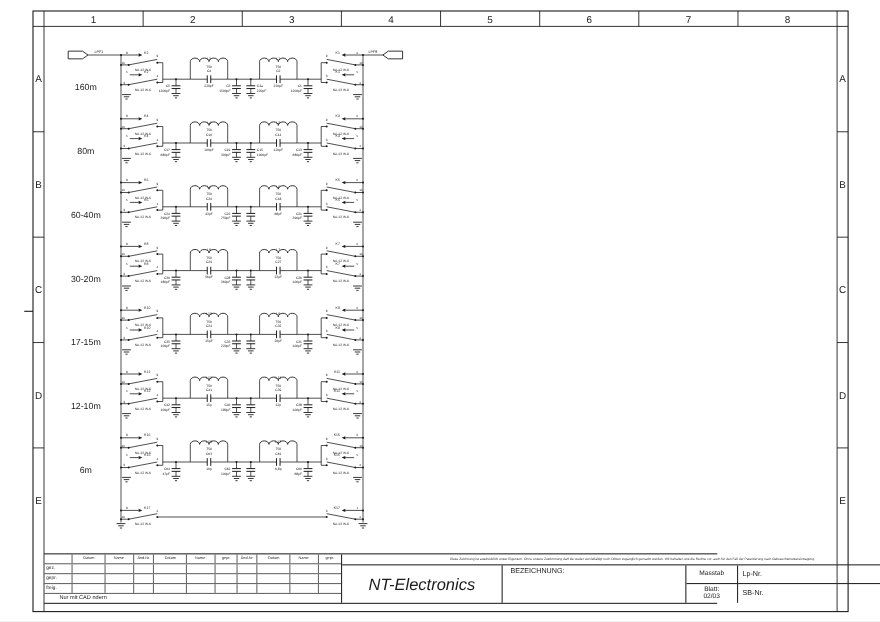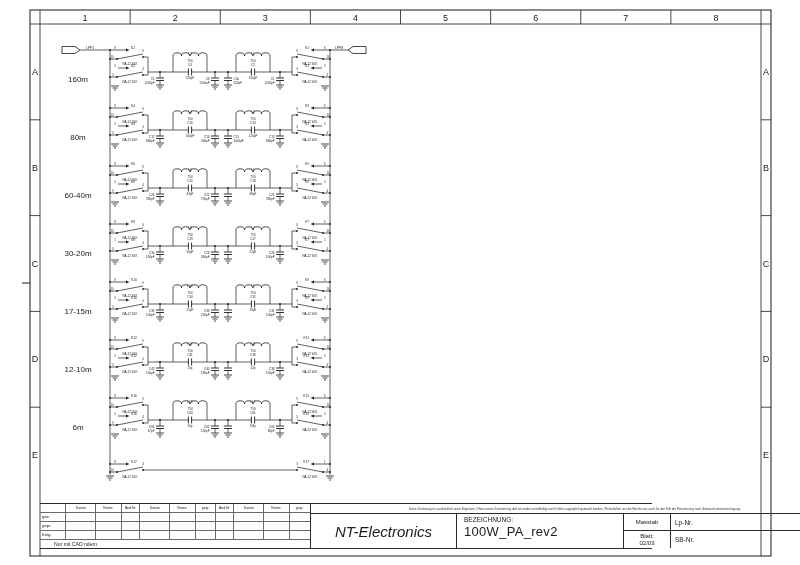--- a/index.html
+++ b/index.html
@@ -1318,21 +1318,20 @@
         </div>
       </div>
     <div class="tb-right">
       <div class="tb-disc">
         <span class="ttd">Diese Zeichnung ist ausdrücklich unser Eigentum.  Ohne unsere Zustimmung darf sie weder vervielfältigt noch Dritten zugänglich gemacht werden.  Wir behalten uns die Rechte vor, auch für den Fall der Patentierung nach Gebrauchsmustereintragung.</span>
       </div>
       <div class="tb-boxes">
         <div class="tb-co">NT-Electronics</div>
         <div class="tb-bez">
           <div class="tb-bez-l">BEZEICHNUNG:</div>
-          <div class="tb-bez-v">100W_PA_rev2</div>
         </div>
         <div class="tb-mas">
           <div class="h1">Masstab</div>
           <div class="h2">
             <span>Blatt:</span>
             <span>02/03</span>
           </div>
         </div>
         <div class="tb-nr">
           <div class="h1">Lp-Nr.</div>

